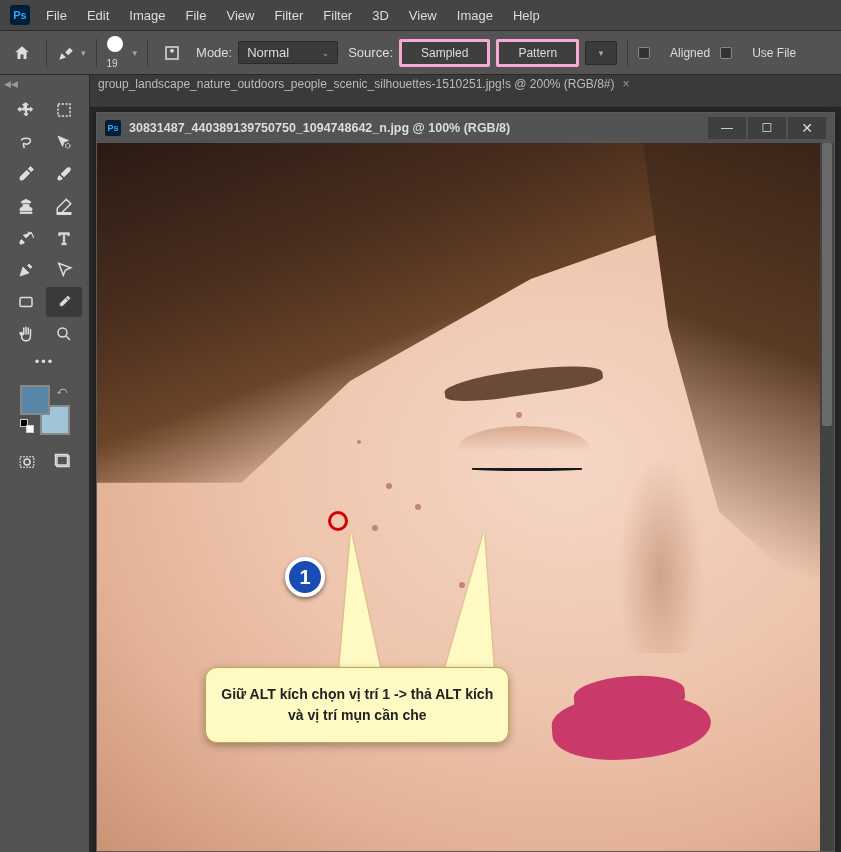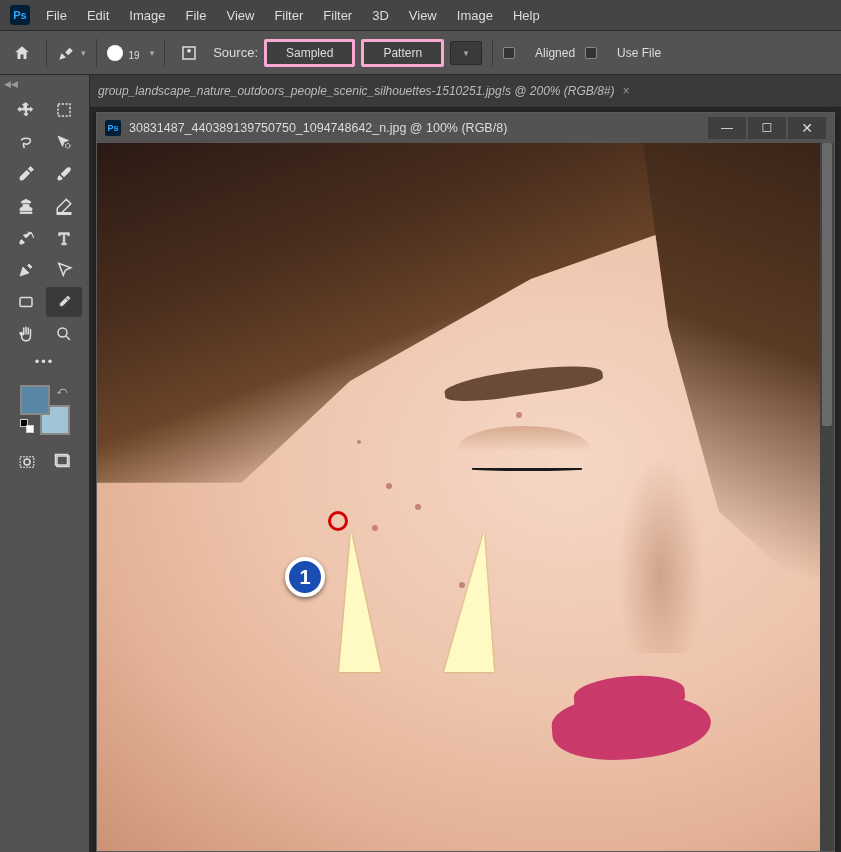--- a/index.html
+++ b/index.html
@@ -7,21 +7,21 @@
 
 
 .menubar { height: 30px; background: #454545; display: flex; align-items: center; padding: 0 4px; }
 .menubar .ps-logo { width: 20px; height: 20px; background: #001e36; color: #31a8ff; font-weight: bold; font-size: 11px; display: flex; align-items: center; justify-content: center; border-radius: 3px; margin: 0 6px; }
 .menubar .item { padding: 8px 10px; height: 100%; display: flex; align-items: center; cursor: pointer; }
 
 
 .optionsbar { height: 45px; background: #535353; display: flex; align-items: center; padding: 0 8px; gap: 10px; border-top: 1px solid #2a2a2a; border-bottom: 1px solid #2a2a2a; }
 .home-icon { width: 28px; height: 28px; display:flex; align-items:center; justify-content:center; cursor:pointer; }
 .opt-group { display:flex; align-items:center; gap:6px; }
-.brush-preview { display:flex; flex-direction: row; align-items:flex-end; }
+.brush-preview { display:flex; flex-direction: column; align-items:flex-start; }
 .brush-dot { width: 16px; height: 16px; background:#fff; border-radius:50%; }
 .brush-num { font-size: 10px; }
 .opt-btn { background:#3f3f3f; border:3px solid #f9a8d4; padding:4px 19px; border-radius:2px; cursor:pointer; font-size:12px;text-align:center; }
 .select-mode { background:#3a3a3a; border:1px solid #2a2a2a; padding:3px 8px; min-width:100px; display:flex; align-items:center; justify-content:space-between; border-radius:2px; }
 .tiny-chev { font-size:9px; color:#aaa; }
 .checkbox-wrap { display:flex; align-items:center; gap:20px; font-size:12px; }
 .checkbox-wrap .cb { width:12px; height:12px; border:1px solid #888; background:#333; border-radius:2px; }
 .vdiv { width:1px; height:28px; background:#3a3a3a; }
 
 
@@ -41,26 +41,26 @@
 .swatch-bg { position:absolute; bottom:0; right:0; width:30px; height:30px; background:#9fc5d6; border:2px solid #888; }
 .swatch-swap { position:absolute; top:0; right:2px; font-size:10px; color:#ccc; }
 .swatch-reset { position:absolute; bottom:2px; left:0; width:14px; height:14px; }
 .swatch-reset .mini { width:8px; height:8px; border:1px solid #ccc; position:absolute; }
 .swatch-reset .mini.b { background:#000; top:0; left:0; }
 .swatch-reset .mini.w { background:#fff; bottom:0; right:0; }
 .bottom-tools { margin-top:14px; display:flex; gap:6px; }
 
 
 .docarea { flex:1; background:#282828; display:flex; flex-direction:column; position:relative; }
-.bg-tab-bar { height:30px; display:flex; align-items:center; padding:16px 8px; background:#3a3a3a; border-bottom:1px solid #222; color:#bbb; font-size:12px;font-style:italic; }
+.bg-tab-bar { height:30px; display:flex; align-items:flex-end; padding:16px 8px; background:#3a3a3a; border-bottom:1px solid #222; color:#bbb; font-size:12px; }
 .bg-tab-bar .tab-close { margin-left:8px; color:#999; cursor:pointer; }
 .doc-window { margin:4px 6px 0 6px; border:1px solid #5a5a5a; box-shadow:0 2px 8px rgba(0,0,0,.4); display:flex; flex-direction:column; flex:1; }
 .doc-titlebar { height:30px; background:#535353; display:flex; align-items:center; padding:0 8px; gap:8px; }
 .doc-titlebar .ps-logo-sm { width:16px; height:16px; background:#001e36; color:#31a8ff; font-weight:bold; font-size:9px; display:flex; align-items:center; justify-content:center; border-radius:2px; }
-.doc-titlebar .caption { flex:1; font-weight:400; font-size:12.5px; }
+.doc-titlebar .caption { flex:1; font-weight:700; font-size:12.5px; }
 .win-btns { display:flex; gap:2px; }
 .win-btn { width:38px; height:22px; background:#3f3f3f; display:flex; align-items:center; justify-content:center; cursor:pointer; font-size:12px; }
 .win-btn.close { font-size:14px; }
 .canvas-wrap { flex:1; background:#282828; display:flex; position:relative; overflow:hidden; }
 .canvas { flex:1; position:relative; overflow:hidden; }
 .scrollbar-v { width:14px; background:#424242; position:relative; }
 .scrollbar-v .thumb { position:absolute; top:0; left:2px; right:2px; height:40%; background:#6a6a6a; border-radius:2px; }
 
 
 .photo { position:absolute; inset:0; }
@@ -121,20 +121,27 @@
     <div class="brush-dot"></div>
     <span class="brush-num">19</span>
   </div>
   <span class="tiny-chev">▾</span>
   <div class="vdiv"></div>
   <div class="tool" style="width:28px;height:28px">
     <svg viewBox="0 0 24 24">
         <rect x="4" y="4" width="16" height="16" fill="none" stroke="#ddd" stroke-width="2"></rect>
         <circle cx="12" cy="9" r="2" fill="#ddd"></circle>
       </svg>
+  </div>
+  <div class="opt-group">
+    <span>Mode:</span>
+    <div class="select-mode">
+      <span>Normal</span>
+      <span class="tiny-chev">⌄</span>
+    </div>
   </div>
   <div class="opt-group">
     <span>Source:</span>
     <div class="opt-btn">Sampled</div>
     <div class="opt-btn">Pattern</div>
     <div class="tool" style="width:32px;height:24px;background:#3a3a3a;border:1px solid #2a2a2a">
         <span class="tiny-chev">▾</span>
       </div>
   </div>
   <div class="vdiv"></div>
@@ -300,20 +307,21 @@
             <div class="spot" style="top:51%;left:44%"></div>
             <div class="spot" style="top:54%;left:38%"></div>
             <div class="spot" style="top:62%;left:50%"></div>
             <div class="spot" style="top:42%;left:36%;width:4px;height:4px"></div>
           </div>
 
           <div class="tail1 callout-tail"></div>
           <div class="tail2 callout-tail"></div>
           <div class="anno-marker"></div>
           <div class="anno-badge">1</div>
+          <div class="callout">Giữ ALT kích chọn vị trí 1 -&gt; thả ALT kích và vị trí mụn cần che</div>
         </div>
         <div class="scrollbar-v">
           <div class="thumb"></div>
         </div>
       </div>
     </div>
   </div>
 </div>
 
 </body></html>

